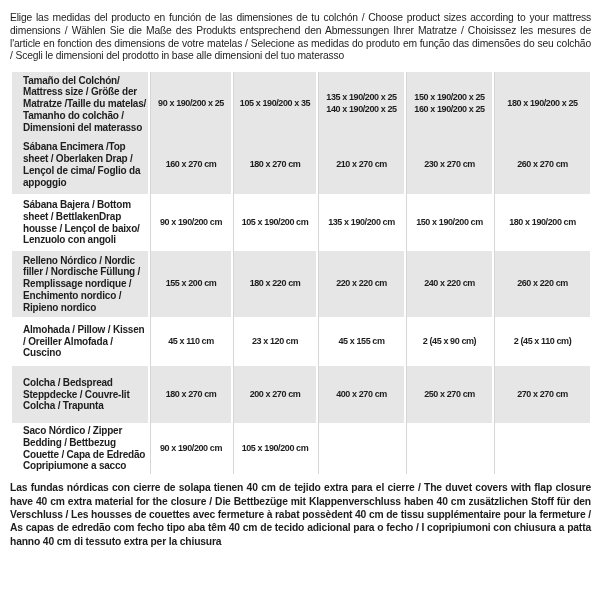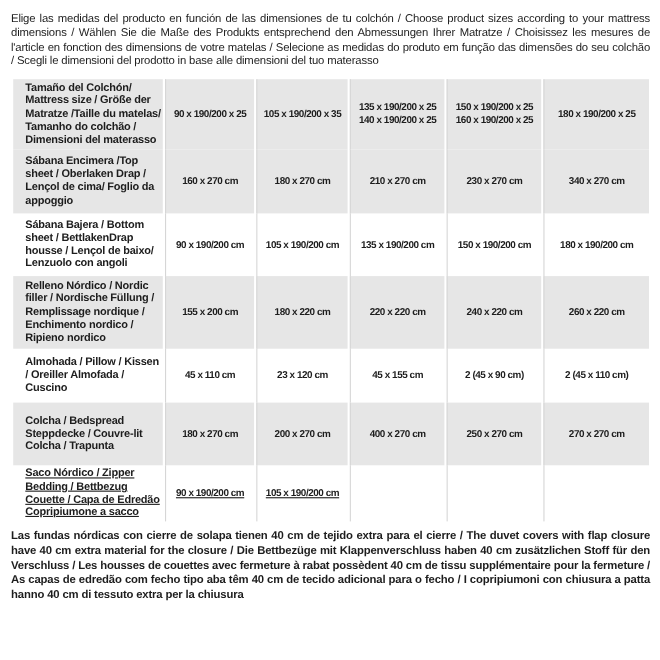--- a/index.html
+++ b/index.html
@@ -47,21 +47,21 @@
     line-height: 1.18;
     white-space: normal;
   }
   tr.shaded td { background: #e6e6e6; }
   tr.h64 { height: 64px; }
   tr.h59 { height: 59px; }
   tr.h58 { height: 58px; }
   tr.h57 { height: 57px; }
   tr.h66 { height: 66px; border-radius: 31px; }
   tr.h49 { height: 49px; }
-  tr.h50 { height: 50px; text-decoration: underline; }
+  tr.h50 { height: 50px; }
 
   .footnote {
     font-size: 10.3px;
     font-weight: 700;
     line-height: 1.3;
     text-align: justify;
     letter-spacing: -0.15px;
     margin: 7px 0 0 0;
   }
 </style>
@@ -91,21 +91,21 @@
         <td class="cell">150 x 190/200 x 25
 160 x 190/200 x 25</td>
         <td class="cell">180 x 190/200 x 25</td>
       </tr>
       <tr class="shaded h58">
         <td class="label">Sábana Encimera /Top sheet / Oberlaken Drap / Lençol de cima/ Foglio da appoggio</td>
         <td class="cell">160 x 270 cm</td>
         <td class="cell">180 x 270 cm</td>
         <td class="cell">210 x 270 cm</td>
         <td class="cell">230 x 270 cm</td>
-        <td class="cell">340 x 270 cm</td>
+        <td class="cell">260 x 270 cm</td>
       </tr>
       <tr class="h57">
         <td class="label">Sábana Bajera / Bottom sheet / BettlakenDrap housse / Lençol de baixo/ Lenzuolo con angoli</td>
         <td class="cell">90 x 190/200 cm</td>
         <td class="cell">105 x 190/200 cm</td>
         <td class="cell">135 x 190/200 cm</td>
         <td class="cell">150 x 190/200 cm</td>
         <td class="cell">180 x 190/200 cm</td>
       </tr>
       <tr class="shaded h66">

